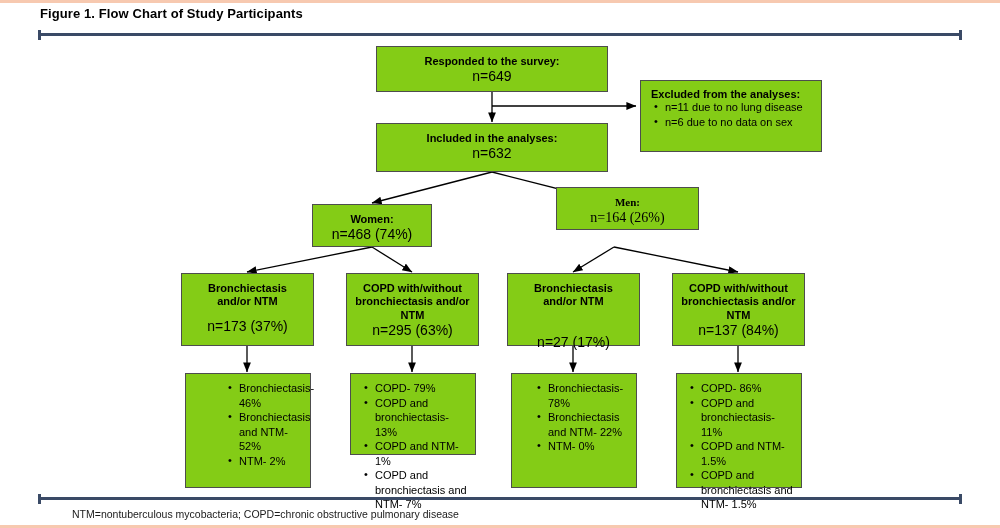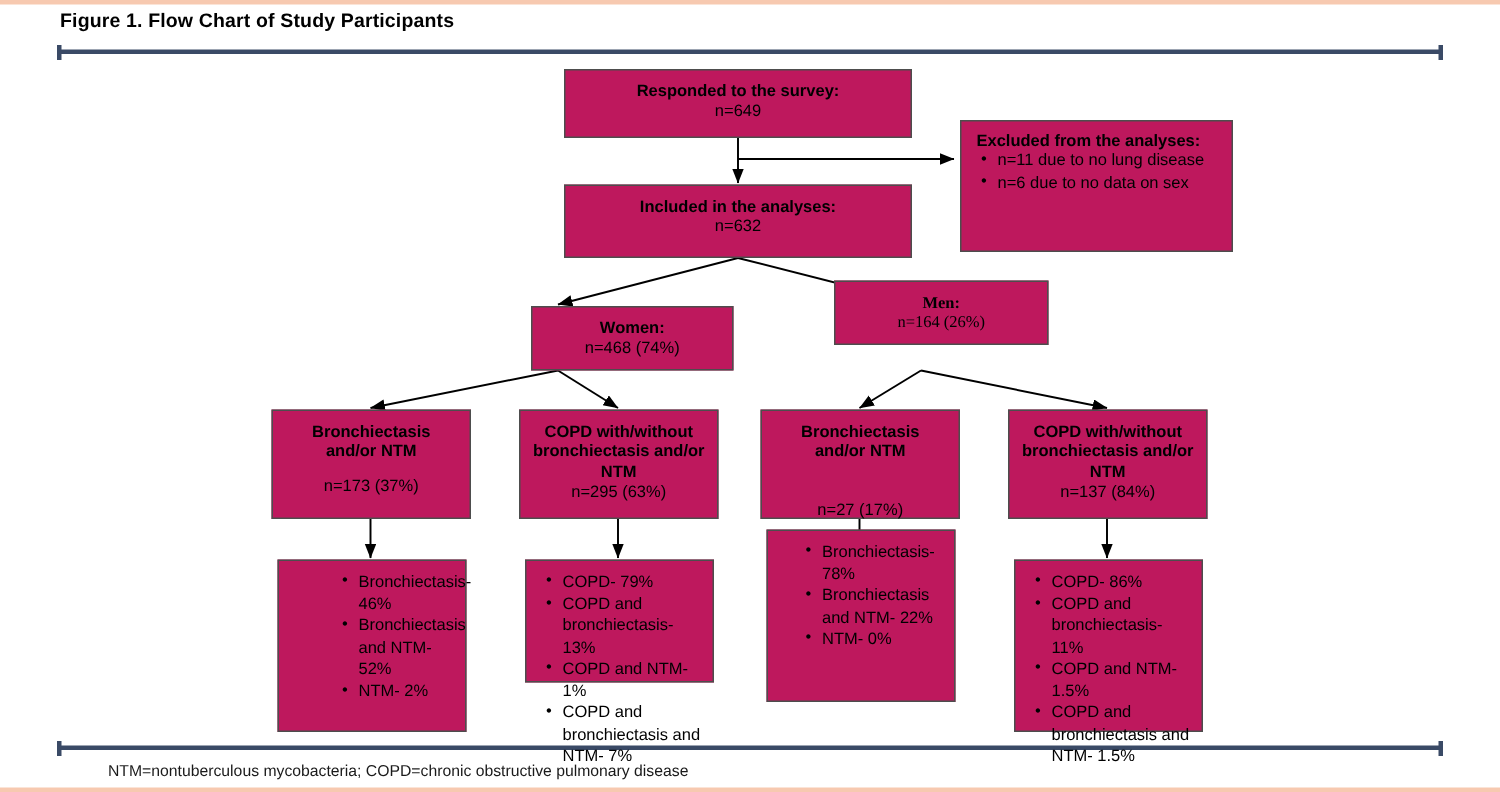--- a/index.html
+++ b/index.html
@@ -75,33 +75,33 @@
     font-size: 10.5px;
     color: #1a1a1a;
     white-space: nowrap;
   }
 
   
   .fbox {
     position: absolute;
     box-sizing: border-box;
     border: 1.3px solid #4d4d4d;
-    background: #be185d;
+    background: #84cc16;
     color: #000000;
   }
   .fbox .ctr {
     text-align: center;
     line-height: 1.22;
   }
   .fbox .hdr {
     font-weight: bold;
     font-size: 11px;
   }
   .fbox .sub {
-    font-size: 11px;
+    font-size: 14px;
   }
   .fbox .left-hdr {
     font-weight: bold;
     font-size: 11px;
     margin: 0;
   }
   .fbox ul {
     margin: 0;
     padding: 0 0 0 14px;
     list-style: none;
@@ -180,34 +180,34 @@
     <line x1="412" y1="346" x2="412" y2="372" stroke="#000" stroke-width="1.3" marker-end="url(#ah)"></line>
     <line x1="573" y1="346" x2="573" y2="372" stroke="#000" stroke-width="1.3" marker-end="url(#ah)"></line>
     <line x1="738" y1="346" x2="738" y2="372" stroke="#000" stroke-width="1.3" marker-end="url(#ah)"></line>
   </svg>
 
   <div class="fbox pad-c" style="left:376px; top:46px; width:232px; height:46px;">
     <div class="ctr hdr">Responded to the survey:</div>
     <div class="ctr sub">n=649</div>
   </div>
 
-  <div class="fbox pad-tl" style="left:640px; top:80px; width:182px; height:88px;">
+  <div class="fbox pad-tl" style="left:640px; top:80px; width:182px; height:72px;">
     <div class="left-hdr">Excluded from the analyses:</div>
     <ul>
       <li>n=11 due to no lung disease</li>
       <li>n=6 due to no data on sex</li>
     </ul>
   </div>
 
   <div class="fbox pad-c" style="left:376px; top:123px; width:232px; height:49px;">
     <div class="ctr hdr">Included in the analyses:</div>
     <div class="ctr sub">n=632</div>
   </div>
 
-  <div class="fbox pad-c" style="left:312px; top:204px; width:135px; height:43px;margin-left:42px;">
+  <div class="fbox pad-c" style="left:312px; top:204px; width:120px; height:43px;">
     <div class="ctr hdr">Women:</div>
     <div class="ctr sub">n=468 (74%)</div>
   </div>
 
   <div class="fbox pad-c" style="left:556px; top:187px; width:143px; height:43px;font-family:Liberation Serif, serif;">
     <div class="ctr hdr">Men:</div>
     <div class="ctr sub">n=164 (26%)</div>
   </div>
 
   <div class="fbox pad-c" style="left:181px; top:273px; width:133px; height:73px;">
@@ -246,21 +246,21 @@
 
   <div class="fbox pad-tl" style="left:350px; top:373px; width:126px; height:82px;">
     <ul>
       <li>COPD- 79%</li>
       <li>COPD and bronchiectasis- 13%</li>
       <li>COPD and NTM-1%</li>
       <li>COPD and bronchiectasis and NTM- 7%</li>
     </ul>
   </div>
 
-  <div class="fbox pad-tl" style="left:511px; top:353px; width:126px; height:115px;padding-left:22px;">
+  <div class="fbox pad-tl" style="left:511px; top:373px; width:126px; height:115px;padding-left:22px;">
     <ul>
       <li>Bronchiectasis- 78%</li>
       <li>Bronchiectasis and NTM- 22%</li>
       <li>NTM- 0%</li>
     </ul>
   </div>
 
   <div class="fbox pad-tl" style="left:676px; top:373px; width:126px; height:115px;">
     <ul>
       <li>COPD- 86%</li>

